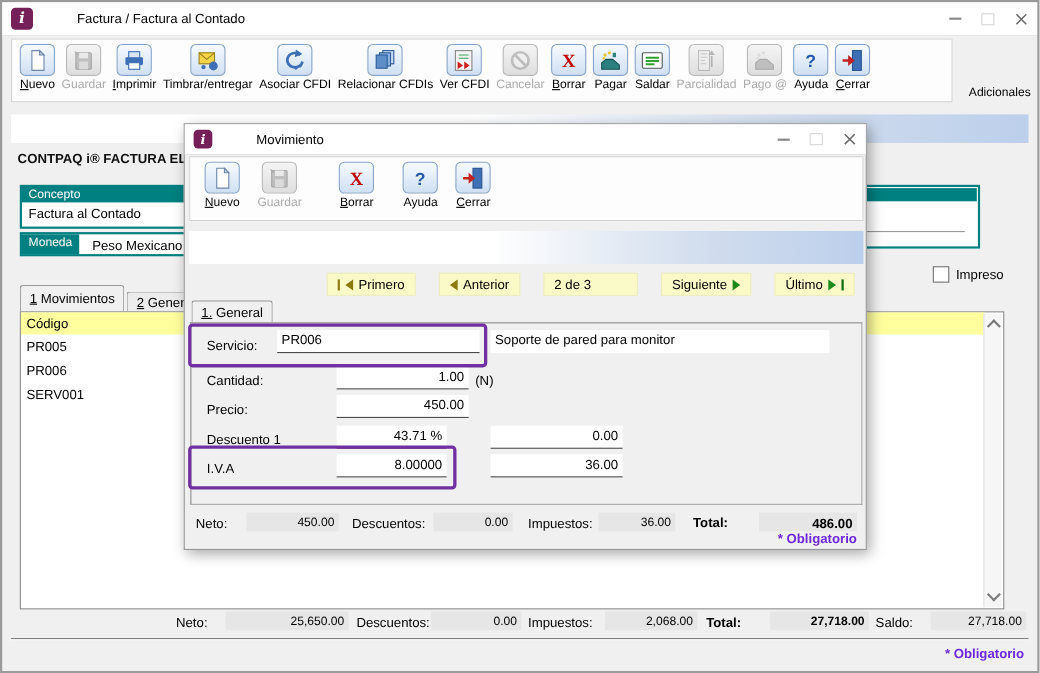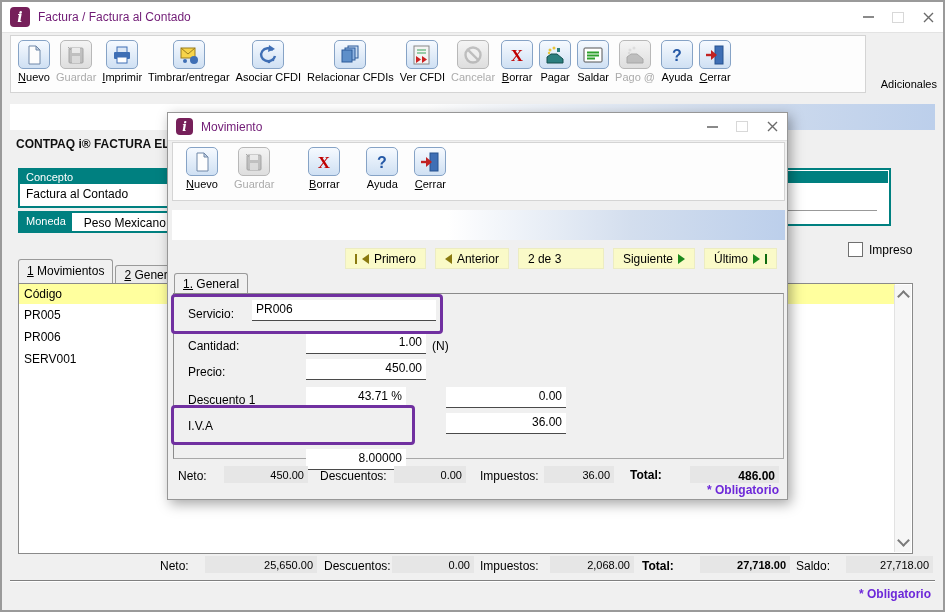--- a/index.html
+++ b/index.html
@@ -2,21 +2,21 @@
 <html><head>
 <meta charset="utf-8">
 <style>
   html,body{margin:0;padding:0;background:#cfcfcf;font-family:"Liberation Sans",sans-serif;}
   #screen{position:relative;width:945px;height:612px;background:#f0f0f0;border:2px solid #9a9a9a;box-sizing:border-box;overflow:hidden;}
   .abs{position:absolute;}
   
   .titlebar{left:0;top:0;right:0;height:30px;background:#fff;border-bottom:1px solid #e3e3e3;display:flex;align-items:center;}
   .appicon{width:20px;height:20px;margin:0 8px 0 8px;background:#76205a;border-radius:4px;color:#fff;
            font:italic bold 14px "DejaVu Serif",serif;display:flex;align-items:center;justify-content:center;}
-  .wtitle{font-size:12px;color:#701a75;}
+  .wtitle{font-size:12px;color:#000000;margin-left:32px;}
   .wctrls{margin-left:auto;display:flex;align-items:center;height:100%;}
   .wbtn{width:30px;height:100%;display:flex;align-items:center;justify-content:center;}
   .glyph-min{width:11px;height:2px;background:#8a8a8a;}
   .glyph-max{width:10px;height:9px;border:1.5px solid #d8d8d8;}
   
   .toolbar{background:#fdfdfd;border:1px solid #d4d4d4;display:flex;align-items:flex-start;padding:4px 2px 0 4px;box-sizing:border-box;}
   .tbtn{display:flex;flex-direction:column;align-items:center;padding:0 3px;}
   .tbtn .ic{width:30px;height:27px;border:1px solid #86a3c6;border-radius:5px;
             background:linear-gradient(#f6faff,#cfe0f3);display:flex;align-items:center;justify-content:center;}
   .tbtn.disabled .ic{border-color:#b8b8b8;background:linear-gradient(#f4f4f4,#dedede);}
@@ -199,20 +199,31 @@
           <svg width="24" height="22">
             <rect x="3" y="4" width="18" height="14" rx="1" fill="#fff" stroke="#555"></rect>
             <path d="M6 8.5h12M6 11.5h12M6 14.5h8" stroke="#2ea12e" stroke-width="1.8"></path>
           </svg>
         </span>
       <span class="tlbl">Saldar</span>
     </div>
     <div class="tbtn disabled">
       <span class="ic">
           <svg width="24" height="22">
+            <rect x="5" y="2" width="10" height="18" fill="#f0f0f0" stroke="#999"></rect>
+            <path d="M7 5h6M7 8h6M7 11h4M7 14h5" stroke="#aaa"></path>
+            <path d="M17 7v10" stroke="#888" stroke-width="1.6"></path>
+            <path d="M17 2l3 4h-6z" fill="#888"></path>
+          </svg>
+        </span>
+      <span class="tlbl">Parcialidad</span>
+    </div>
+    <div class="tbtn disabled">
+      <span class="ic">
+          <svg width="24" height="22">
             <path d="M4 19v-6l4-3h6l6 5v4z" fill="#9e9e9e" stroke="#777"></path>
             <circle cx="7" cy="6" r="1.5" fill="#d6d0a0"></circle>
             <circle cx="11" cy="4" r="1.5" fill="#d6d0a0"></circle>
             <circle cx="6" cy="9" r="1.2" fill="#d6d0a0"></circle>
           </svg>
         </span>
       <span class="tlbl">Pago @</span>
     </div>
     <div class="tbtn">
       <span class="ic">
@@ -356,21 +367,21 @@
               <path d="M3 11h8" stroke="#c22222" stroke-width="2.4"></path>
               <path d="M8 6l6 5-6 5z" fill="#c22222"></path>
             </svg>
           </span>
         <span class="tlbl u1">Cerrar</span>
       </div>
     </div>
 
     <div class="band" style="position:absolute;left:4px;top:97px;width:613px;height:30px;"></div>
 
-    <div style="position:absolute;right:10px;top:135px;display:flex;gap:9px;">
+    <div style="position:absolute;right:10px;top:135px;display:flex;gap:21px;">
       <span class="navbtn">
         <span class="bar-gold"></span>
           <span class="tri-l-gold"></span>
         <span>Primero</span>
       </span>
       <span class="navbtn">
         <span class="tri-l-gold"></span>
         <span>Anterior</span>
       </span>
       <span class="navbtn" style="width:86px;">
@@ -385,34 +396,35 @@
         <span class="tri-r-green"></span>
           <span class="bar-green"></span>
       </span>
     </div>
 
     <span class="tab u1" style="position:absolute;left:6px;top:160px;height:21px;box-sizing:border-box;padding-top:3px;">1. General</span>
 
     <div class="formpanel" style="position:absolute;left:5px;top:180px;width:611px;height:166px;">
       <span class="flabel" style="left:14px;top:13px;">Servicio:</span>
       <span class="finput" style="left:78px;top:6px;width:184px;">PR006</span>
+      <span class="finput plain" style="left:272px;top:6px;width:308px;">Soporte de pared para monitor</span>
 
       <span class="flabel" style="left:14px;top:45px;">Cantidad:</span>
       <span class="finput num" style="left:132px;top:39px;width:120px;">1.00</span>
       <span class="flabel" style="left:258px;top:45px;">(N)</span>
 
       <span class="flabel" style="left:14px;top:71px;">Precio:</span>
       <span class="finput num" style="left:132px;top:65px;width:120px;">450.00</span>
 
       <span class="flabel" style="left:14px;top:99px;">Descuento 1</span>
       <span class="finput num" style="left:132px;top:93px;width:100px;">43.71 %</span>
       <span class="finput num" style="left:272px;top:93px;width:120px;">0.00</span>
 
       <span class="flabel" style="left:14px;top:125px;">I.V.A</span>
-      <span class="finput num" style="left:132px;top:119px;width:100px;margin-top:36px;">8.00000</span>
+      <span class="finput num" style="left:132px;top:119px;width:100px;">8.00000</span>
       <span class="finput num" style="left:272px;top:119px;width:120px;">36.00</span>
     </div>
 
     <div class="annot" style="left:3px;top:181px;width:266px;height:34px;"></div>
     <div class="annot" style="left:3px;top:292px;width:238px;height:34px;"></div>
 
     <div style="position:absolute;left:0;top:352px;width:621px;height:20px;">
       <span class="tlabel" style="left:10px;">Neto:</span>
       <span class="tbox" style="left:56px;width:84px;">450.00</span>
       <span class="tlabel" style="left:152px;">Descuentos:</span>

